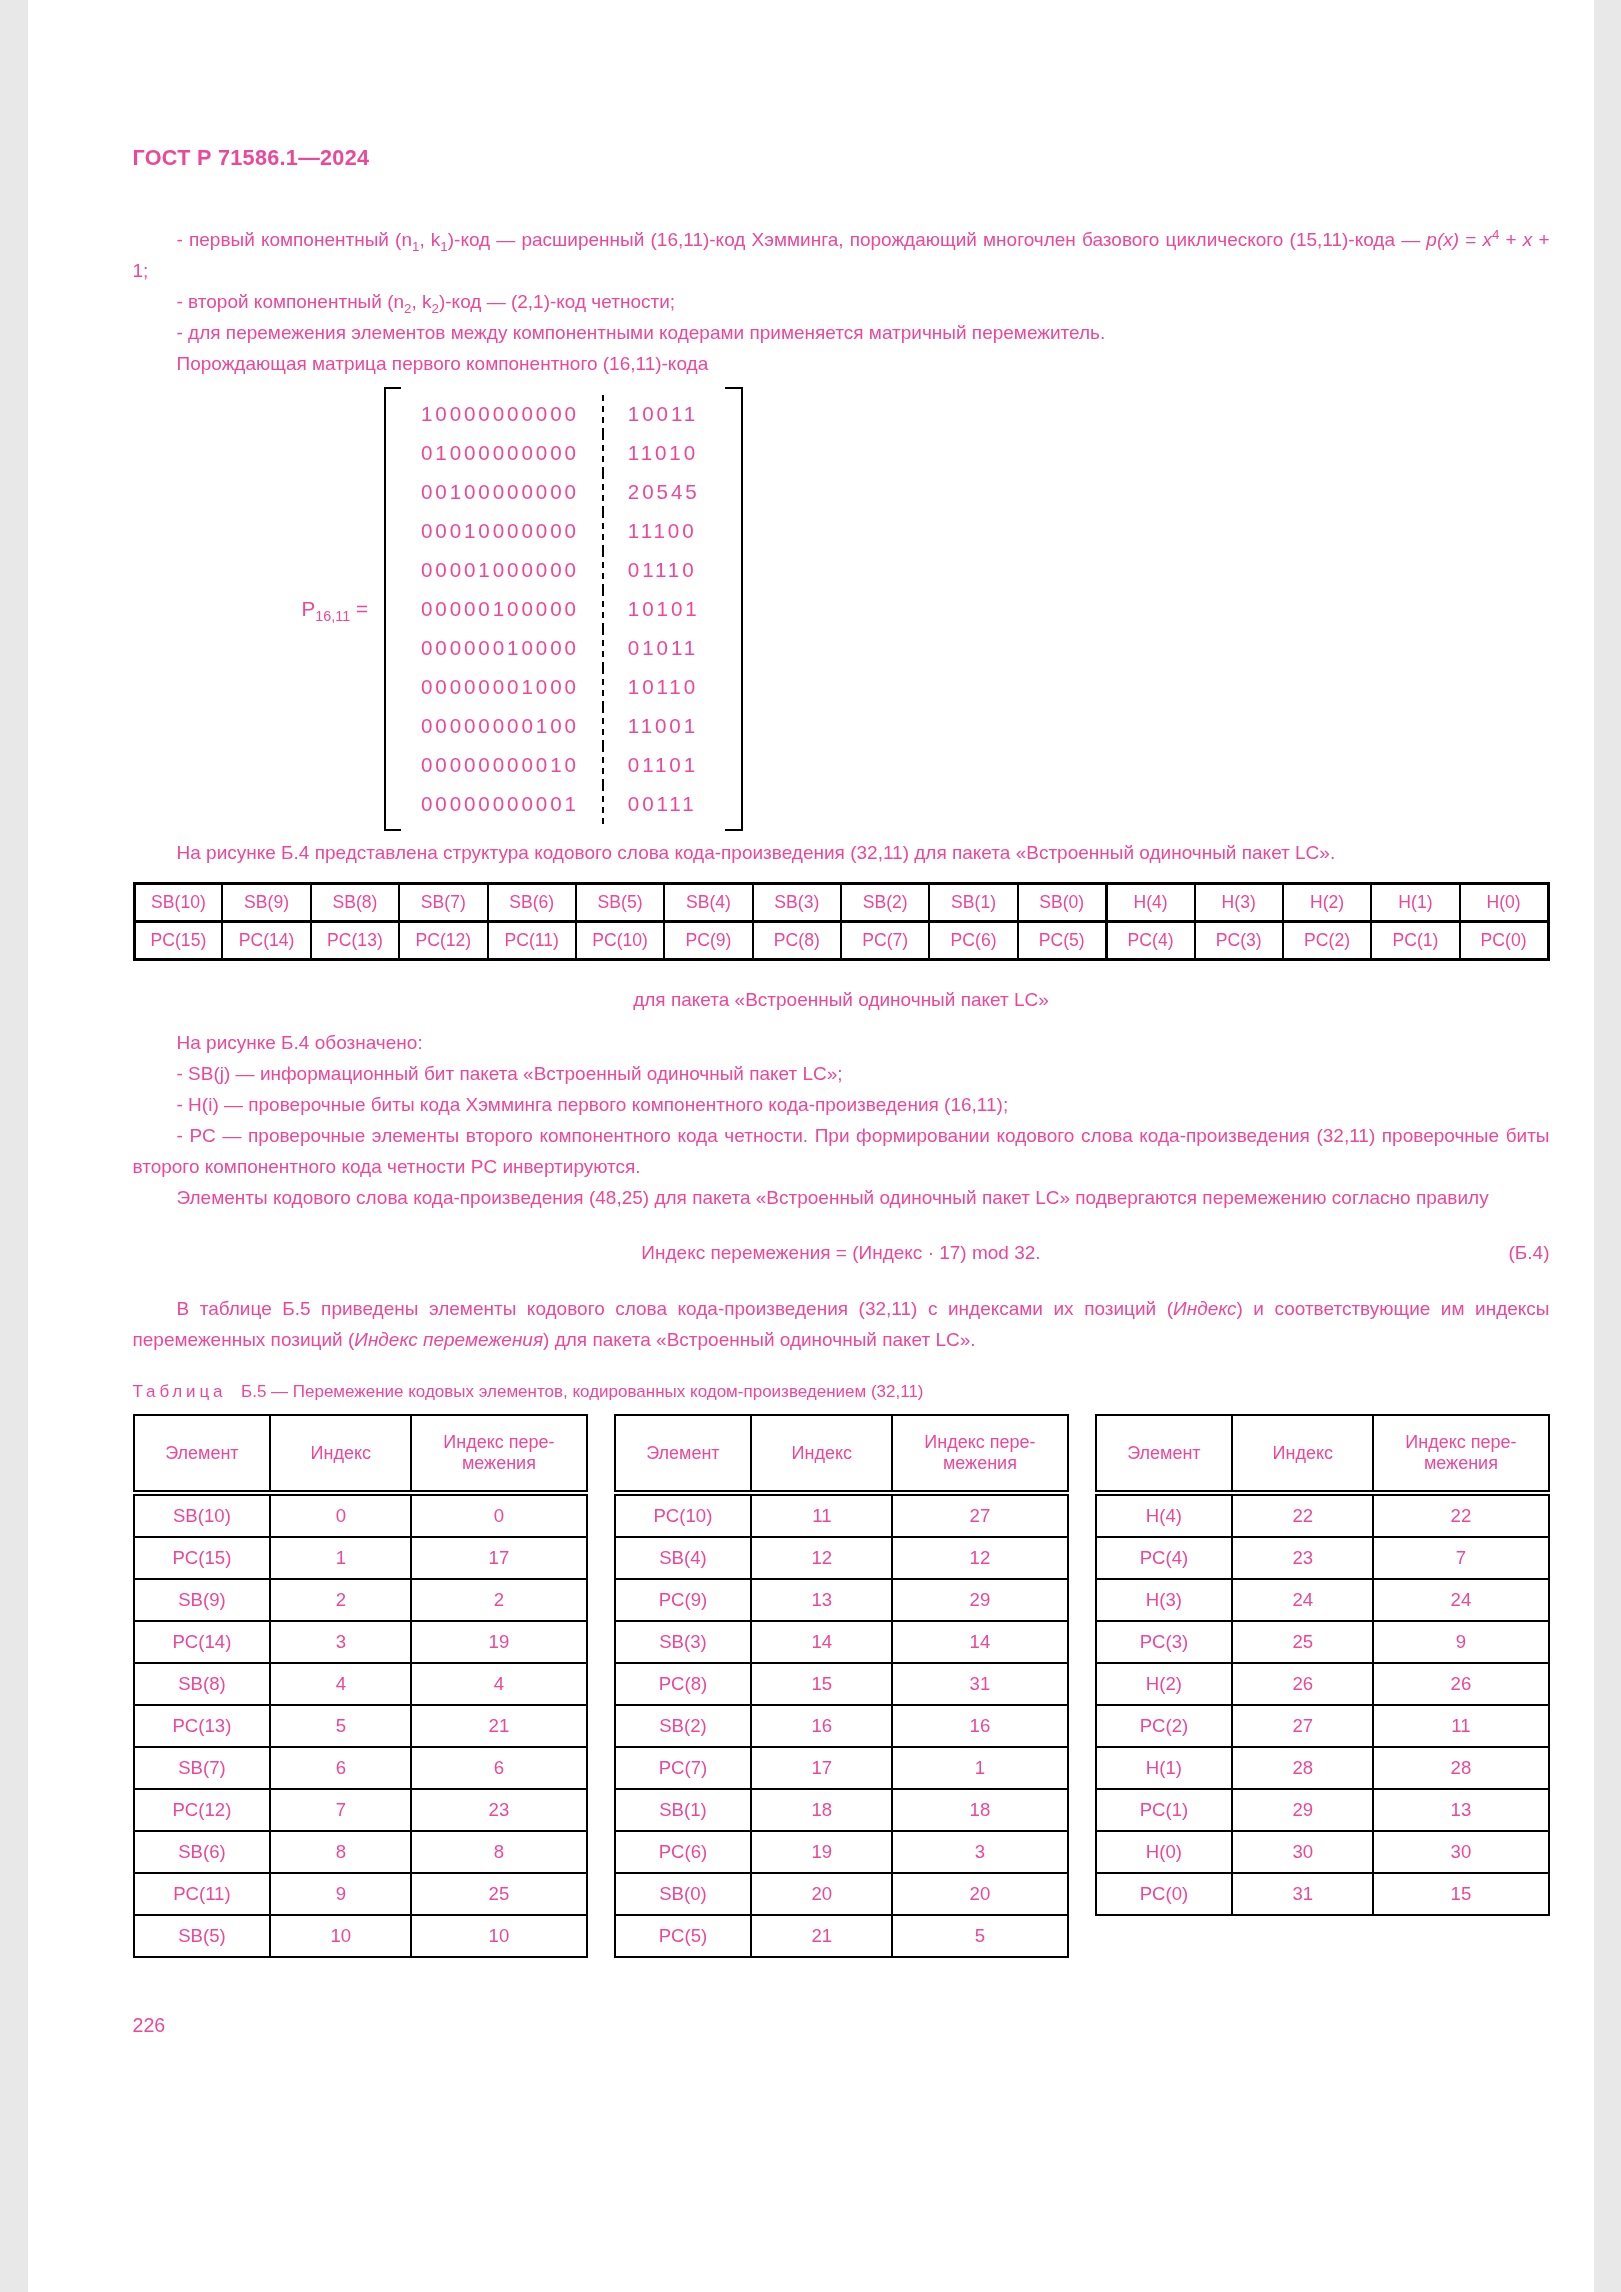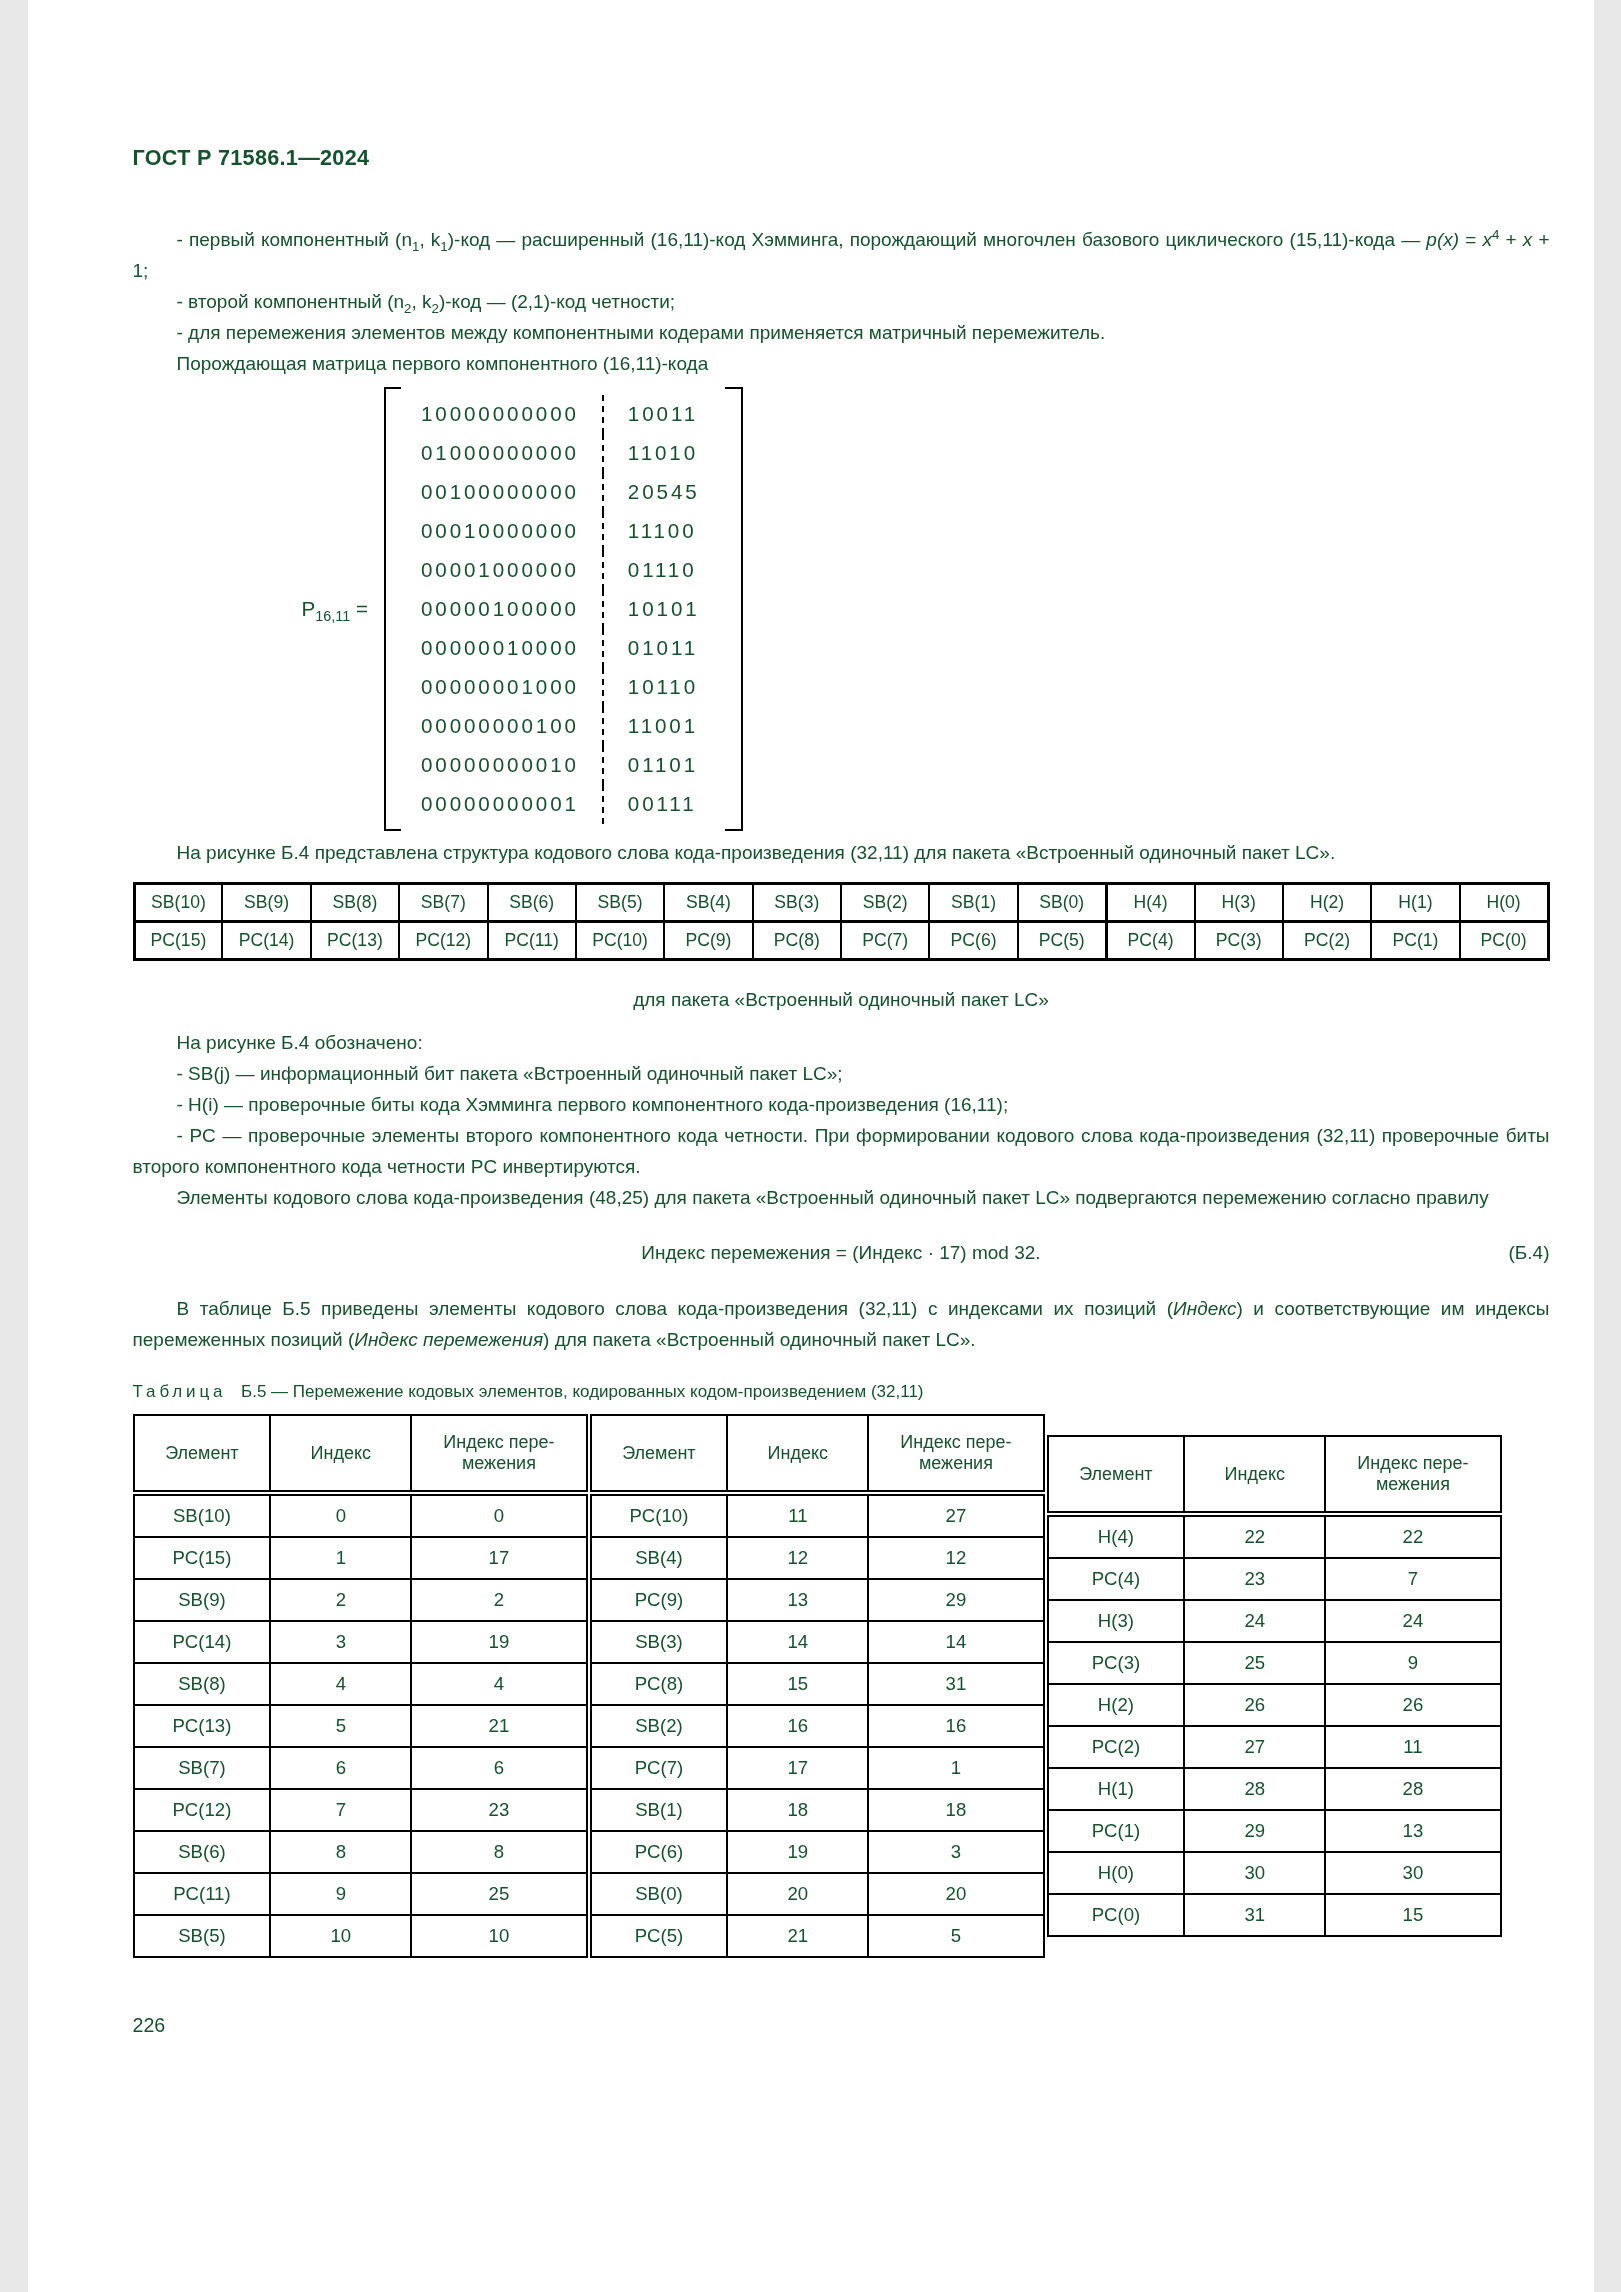--- a/index.html
+++ b/index.html
@@ -1,17 +1,17 @@
 <!DOCTYPE html>
 <html><head>
 <meta charset="utf-8">
 <style>
   html,body{margin:0;padding:0;background:#e8e8e8;}
   .page{position:relative;width:1566px;height:2293px;background:#ffffff;margin:0 auto;
-        font-family:"Liberation Sans","DejaVu Sans",sans-serif;color:#14532d;overflow:hidden;}
+        font-family:"Liberation Sans","DejaVu Sans",sans-serif;color:#ec4899;overflow:hidden;}
   .content{position:absolute;left:105px;top:0;width:1417px;}
   .doc-code{margin:0;padding-top:145px;font-size:21.6px;font-weight:bold;letter-spacing:0.3px;}
   .intro{margin-top:53px;}
   .para{margin:0;text-indent:44px;text-align:justify;font-size:19px;line-height:31px;}
   sub,sup{font-size:70%;line-height:0;}
   
   .matrix-block{display:flex;align-items:stretch;margin:7.8px 0 0 169px;}
   .m-label{align-self:center;font-size:20.6px;margin-right:15.7px;white-space:nowrap;}
   .m-bracket-l{width:15.7px;border:2.9px solid #000;border-right:none;}
   .m-bracket-r{width:15.7px;border:2.9px solid #000;border-left:none;}
@@ -28,21 +28,21 @@
   .fig-table tr:first-child td{border-bottom:3.9px solid #000;}
   .fig-table td:nth-child(12){border-left:3.9px solid #000;}
   .fig-caption{margin-top:23.5px;text-align:center;font-size:19px;line-height:31px;}
   .legend{margin-top:11.8px;}
   .formula-row{position:relative;margin-top:23.5px;text-align:center;font-size:19px;line-height:31px;}
   .f-num{position:absolute;right:0;top:0;}
   .tbl-intro{margin-top:25.5px;}
   .tbl-caption{margin-top:27px;font-size:17px;}
   .tbl-caption .spaced{letter-spacing:3.9px;margin-right:9.8px;}
   
-  .b5-wrap{display:flex;gap:2px;align-items:center;margin-top:11.8px;}
+  .b5-wrap{display:flex;gap:26px;align-items:flex-start;margin-top:11.8px;}
   .b5{border-collapse:collapse;border:2.9px solid #000;table-layout:fixed;width:455px;}
   .b5 th{font-weight:normal;border:2px solid #000;border-bottom:6.9px double #000;height:74px;
          font-size:18px;text-align:center;vertical-align:middle;white-space:pre-line;padding:0 3.9px;}
   .b5 td{border:2px solid #000;border-top:2.9px solid #000;height:40px;text-align:center;
          font-size:18.6px;padding:0;}
   .b5 th:nth-child(1),.b5 td:nth-child(1){width:30%;}
   .b5 th:nth-child(2),.b5 td:nth-child(2){width:31%;}
   .b5 th:nth-child(3),.b5 td:nth-child(3){width:39%;}
   .page-num{margin-top:56px;font-size:19.6px;}
 </style>

